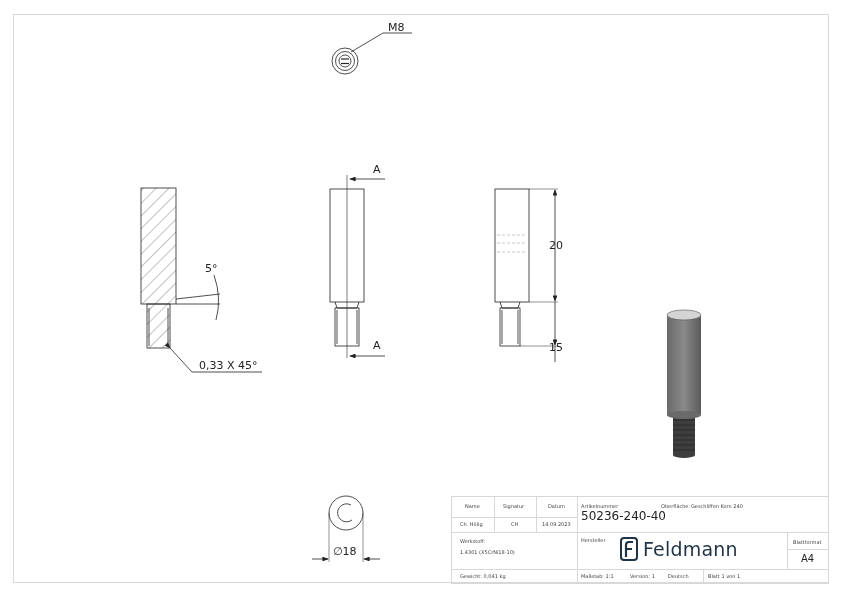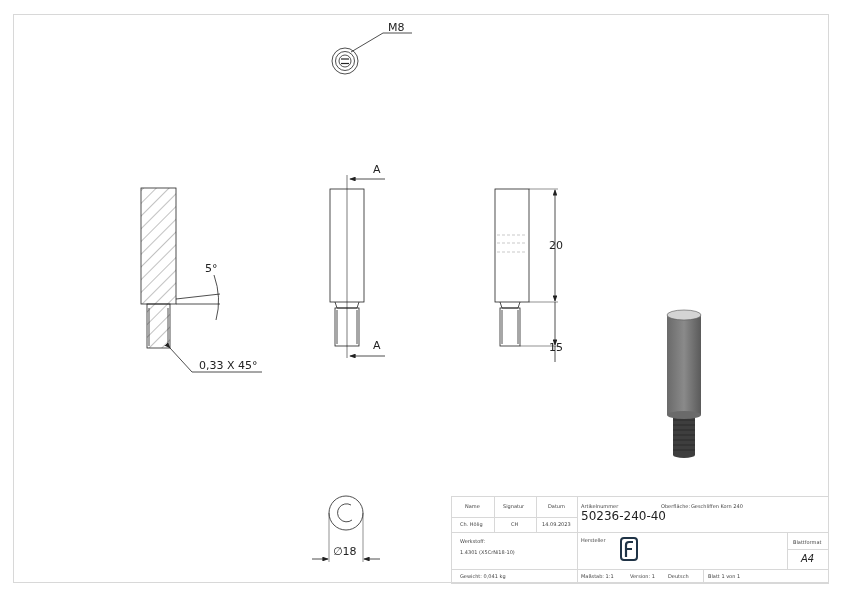--- a/index.html
+++ b/index.html
@@ -1,21 +1,21 @@
 <!DOCTYPE html>
 <html><head>
 <meta charset="utf-8">
 <style>
   html, body { margin:0; padding:0; background:#ffffff; }
   body { width:842px; height:596px; position:relative; overflow:hidden; font-family:"DejaVu Sans", sans-serif; color:#222; }
   .sheet { position:absolute; left:0; top:0; width:842px; height:596px;border-radius:15px; }
   svg.drawing { position:absolute; left:0; top:0; }
   .tb { position:absolute; font-size:5px; color:#444; white-space:nowrap; font-family:"DejaVu Sans", sans-serif; }
   .tb.big { font-size:12px; color:#222; }
-  .tb.fmt { font-size:10px; color:#222;font-style:italic; }
+  .tb.fmt { font-size:10px; color:#222; }
   .dimtxt { position:absolute; font-size:11px; color:#222; white-space:nowrap; font-family:"DejaVu Sans", sans-serif; }
   .logo { position:absolute; left:620px; top:537px; display:flex; align-items:center; }
   .logo-text { font-size:19px; color:#1f3346; font-family:"DejaVu Sans", sans-serif; letter-spacing:0.2px; margin-left:5px; }
 </style>
 </head>
 <body>
 
 <div class="sheet">
 
 <svg class="drawing" width="842" height="596" viewBox="0 0 842 596">
@@ -149,20 +149,21 @@
 <span class="tb" style="left:691px; top:503px;">Geschliffen Korn 240</span>
 <span class="tb" style="left:460px; top:538px;">Werkstoff:</span>
 <span class="tb" style="left:460px; top:549px;">1.4301 (X5CrNi18-10)</span>
 <span class="tb" style="left:581px; top:537px;">Hersteller</span>
 
 <div class="logo">
   <svg width="18" height="24" viewBox="0 0 18 24">
     <path d="M4,1 H14 A3,3 0 0 1 17,4 V20 A3,3 0 0 1 14,23 H4 A3,3 0 0 1 1,20 V4 A3,3 0 0 1 4,1 Z" fill="none" stroke="#1f3346" stroke-width="2"></path>
     <path d="M6,20 V8 A3,3 0 0 1 9,5 H13 M6,12 H12" fill="none" stroke="#1f3346" stroke-width="2.2"></path>
   </svg>
+  <span class="logo-text">Feldmann</span>
 </div>
 
 <span class="tb" style="left:793px; top:539px;">Blattformat</span>
 <span class="tb fmt" style="left:801px; top:553px;">A4</span>
 <span class="tb" style="left:460px; top:573px;">Gewicht: 0,041 kg</span>
 <span class="tb" style="left:581px; top:573px;">Maßstab: 1:1</span>
 <span class="tb" style="left:630px; top:573px;">Version: 1</span>
 <span class="tb" style="left:668px; top:573px;">Deutsch</span>
 <span class="tb" style="left:708px; top:573px;">Blatt 1 von 1</span>
 

